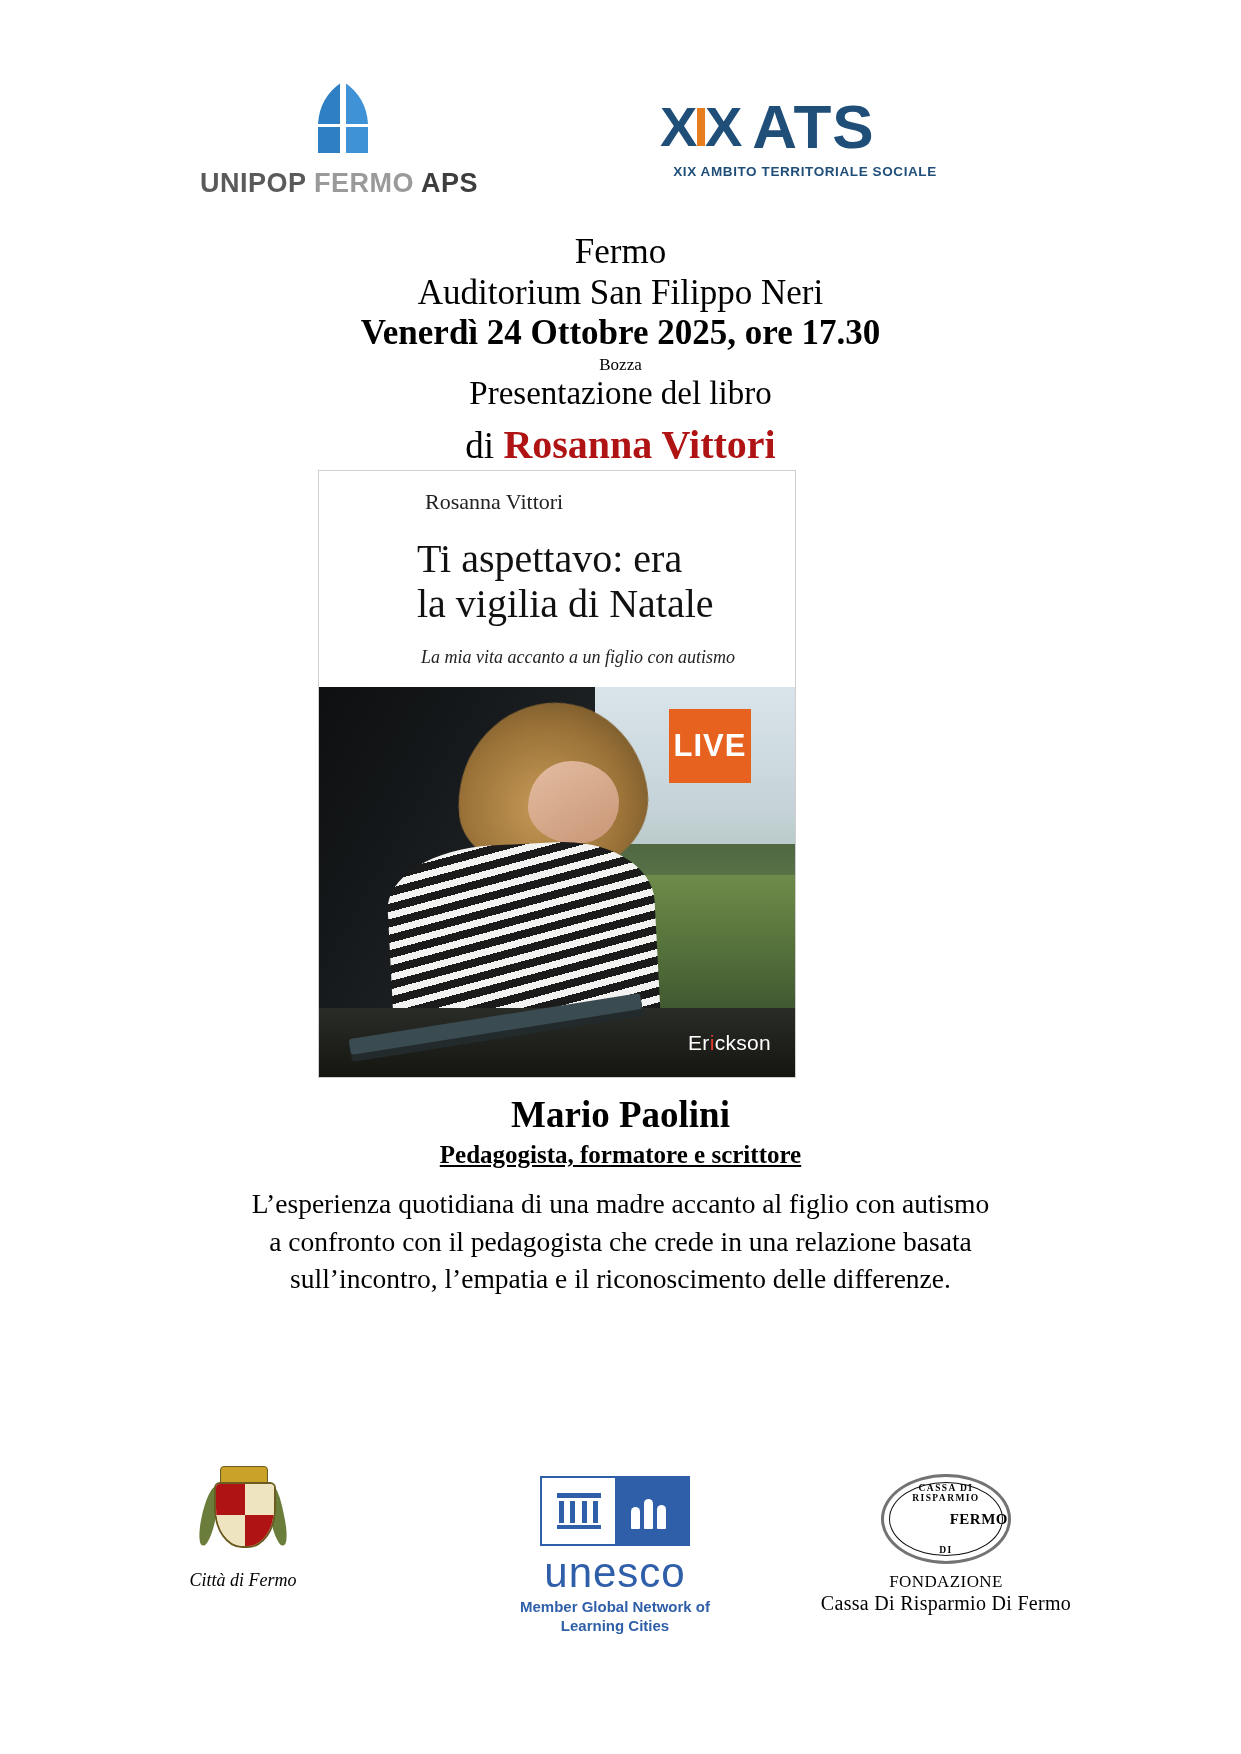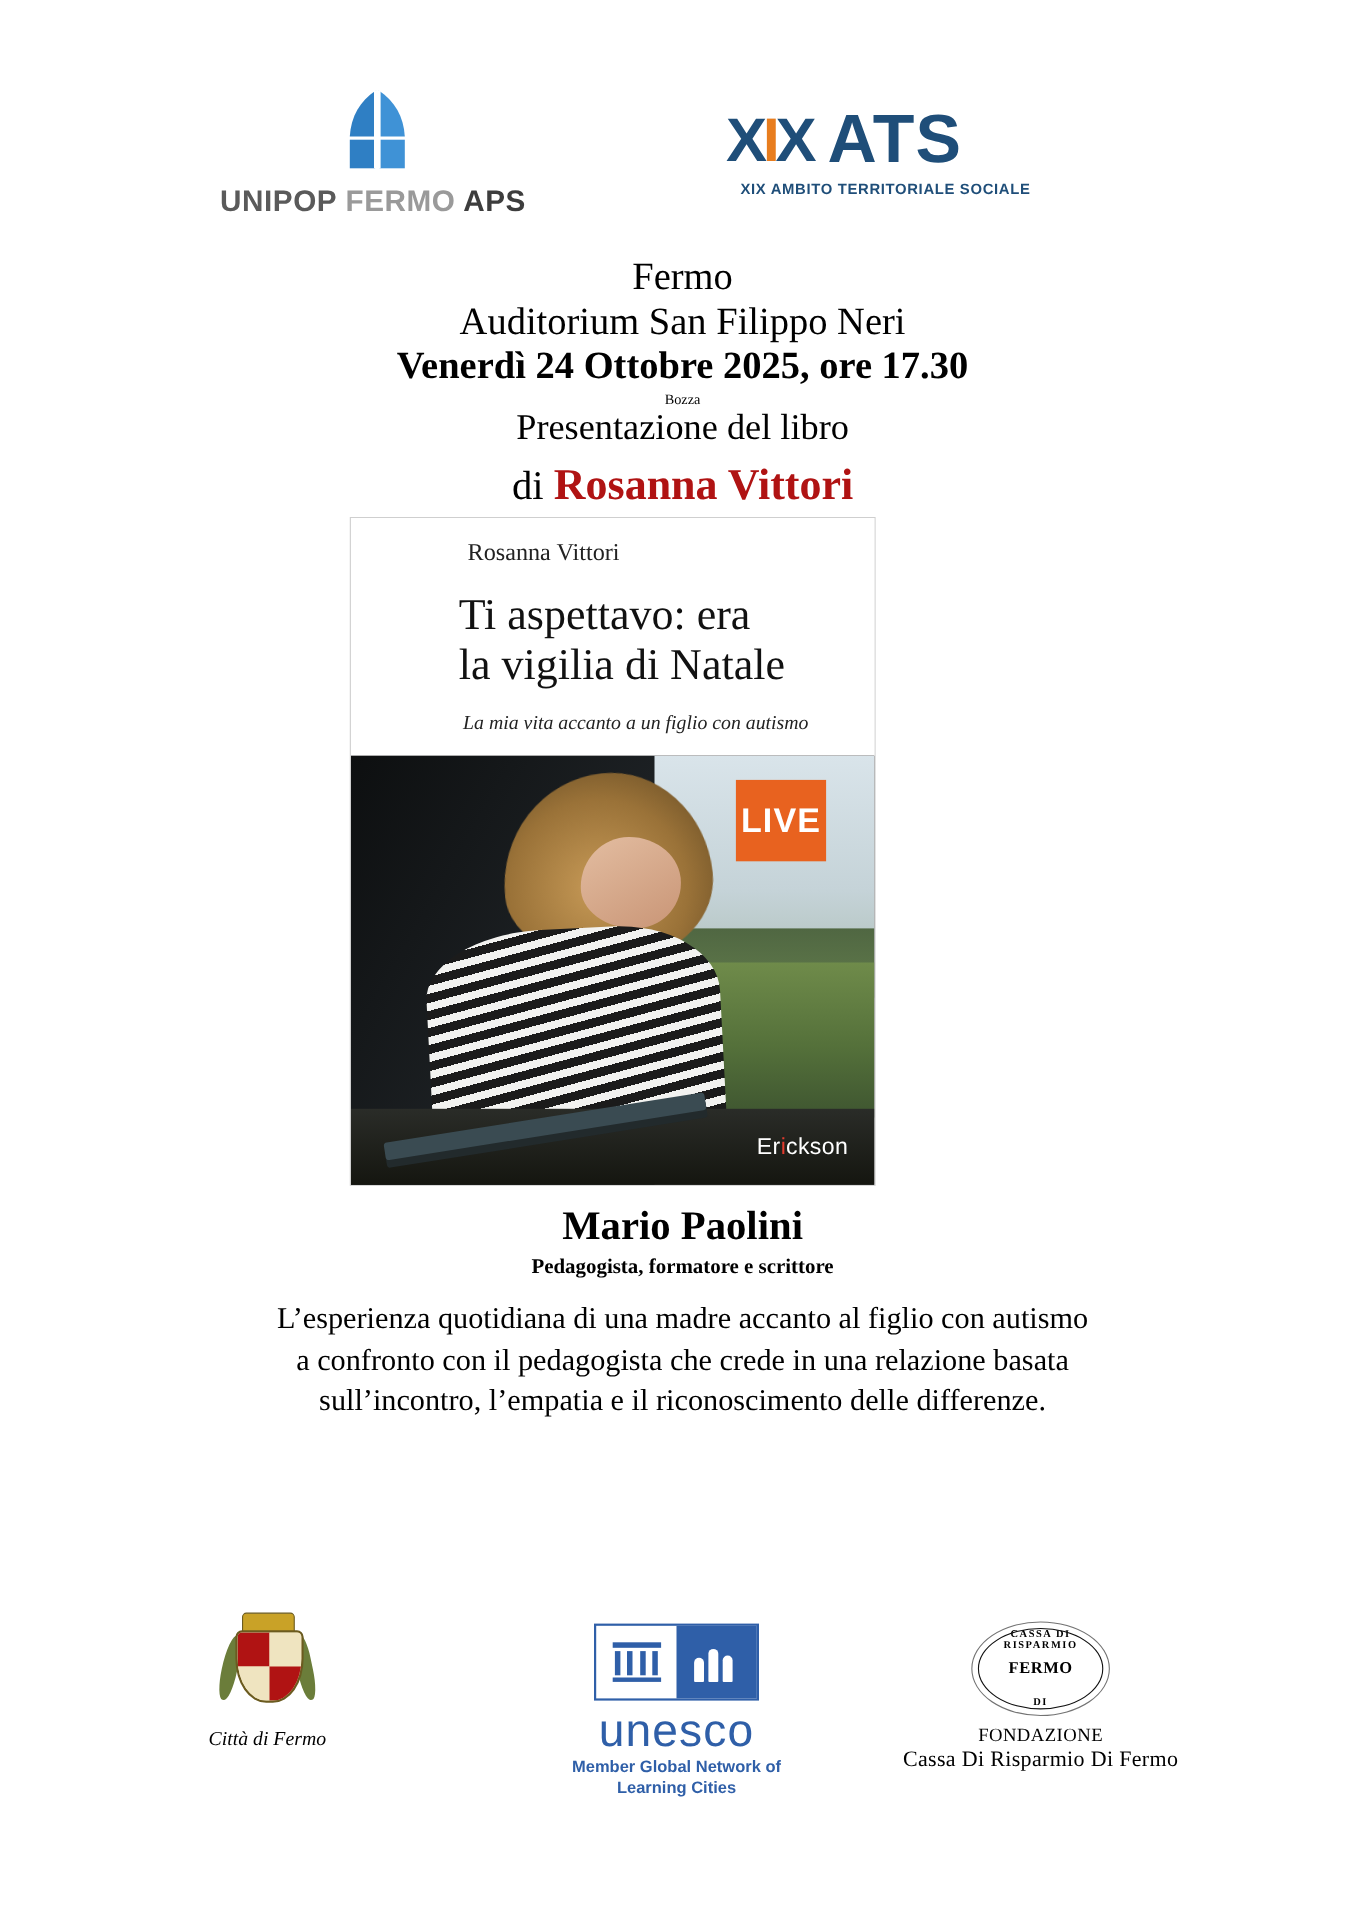--- a/index.html
+++ b/index.html
@@ -109,21 +109,21 @@
   .line-venue {
     font-size: 35px;
     line-height: 1.16;
   }
   .line-date {
     font-size: 35px;
     font-weight: bold;
     line-height: 1.16;
   }
   .bozza {
-    font-size: 13px;
+    font-size: 17px;
     line-height: 1;
     margin-top: 2px;
     margin-bottom: 1px;
     text-align: center;
   }
   .line-present {
     font-size: 33px;
     line-height: 1.2;
   }
   .line-author {
@@ -297,23 +297,24 @@
     font-size: 33px;
     line-height: 1.18;
   }
   .speaker {
     font-size: 37px;
     font-weight: bold;
     line-height: 1.22;
     margin-top: 4px;
   }
   .speaker-role {
-    font-size: 19px;
+    font-size: 25px;
     font-weight: bold;
     margin-top: 4px;
+    text-decoration: underline;
   }
   .desc {
     font-size: 27.5px;
     line-height: 1.36;
     margin-top: 16px;
   }
 
   
   .bottom-logos {
     position: absolute;
@@ -460,26 +461,26 @@
     position: absolute;
     right: 150px;
     top: 10px;
     width: 290px;
     text-align: center;
   }
   .fond-seal {
     width: 124px;
     height: 84px;
     margin: 0 auto;
-    border: 1px solid #737373;
+    border: 3px solid #737373;
     border-radius: 50%;
     position: relative;
     display: flex;
     align-items: center;
-    justify-content: center;
+    justify-content: flex-end;
   }
   .fond-seal::after {
     content: "";
     position: absolute;
     left: 5px; top: 5px; right: 5px; bottom: 5px;
     border: 1px solid #111;
     border-radius: 50%;
   }
   .fond-inner {
     font-family: "Liberation Serif", serif;

